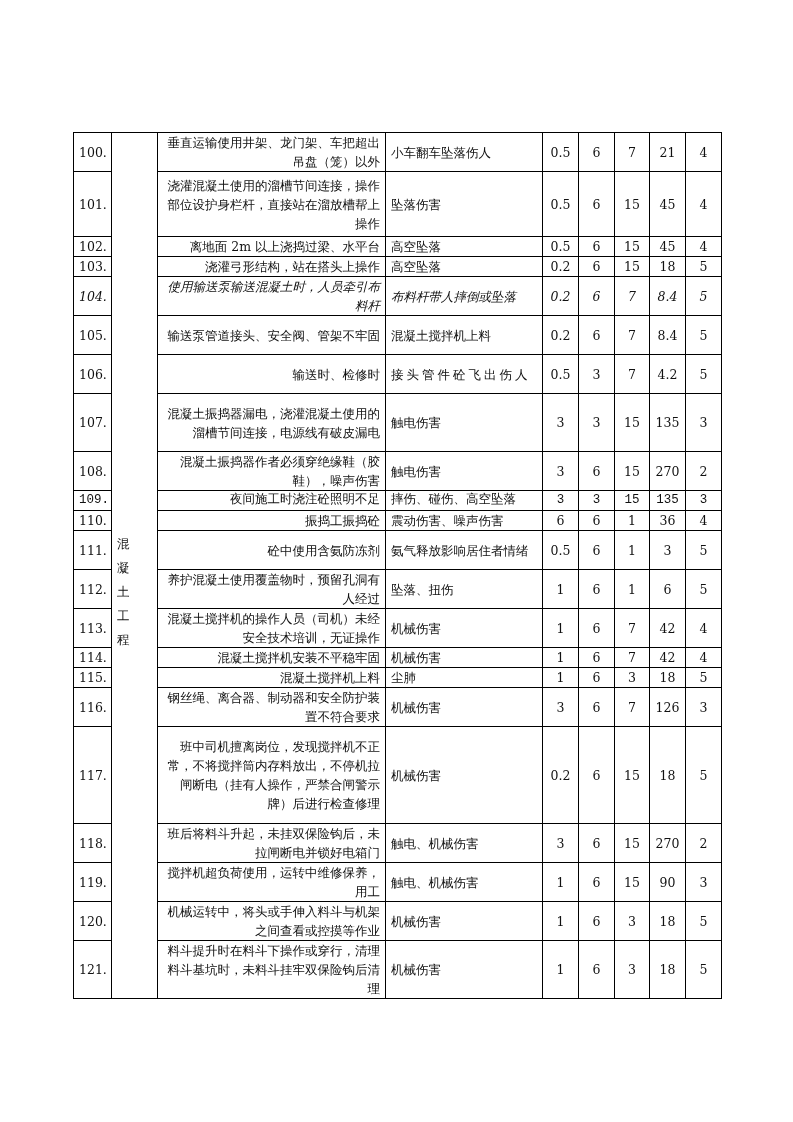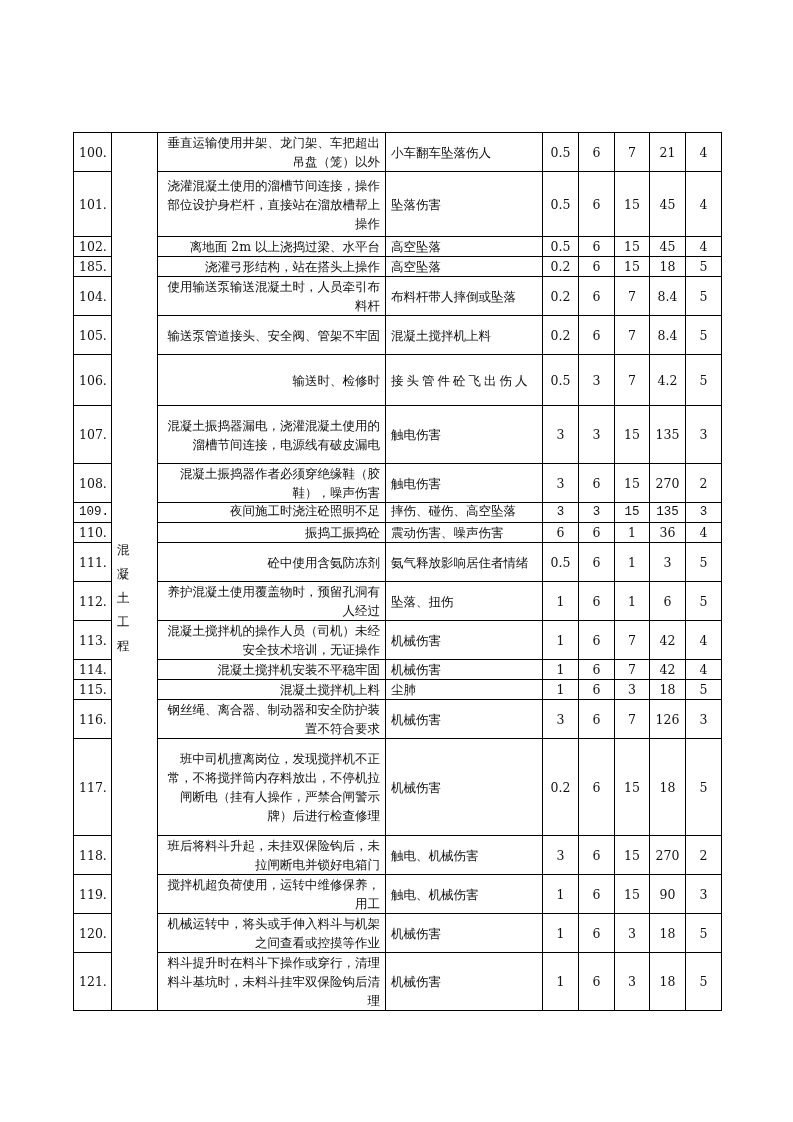--- a/index.html
+++ b/index.html
@@ -66,50 +66,50 @@
           <td class="no">102.</td>
           <td class="desc">离地面 2m 以上浇捣过梁、水平台</td>
           <td class="hazard">高空坠落</td>
           <td class="num">0.5</td>
           <td class="num">6</td>
           <td class="num">15</td>
           <td class="num">45</td>
           <td class="num">4</td>
         </tr>
         <tr style="height: 19px;">
-          <td class="no">185.</td>
+          <td class="no">103.</td>
           <td class="desc">浇灌弓形结构，站在搭头上操作</td>
           <td class="hazard">高空坠落</td>
           <td class="num">0.2</td>
           <td class="num">6</td>
           <td class="num">15</td>
           <td class="num">18</td>
           <td class="num">5</td>
         </tr>
-        <tr style="height: 39px;">
+        <tr style="height: 39px; font-style: italic;">
           <td class="no">104.</td>
           <td class="desc">使用输送泵输送混凝土时，人员牵引布料杆</td>
           <td class="hazard">布料杆带人摔倒或坠落</td>
           <td class="num">0.2</td>
           <td class="num">6</td>
           <td class="num">7</td>
           <td class="num">8.4</td>
           <td class="num">5</td>
         </tr>
         <tr style="height: 39px;">
           <td class="no">105.</td>
           <td class="desc">输送泵管道接头、安全阀、管架不牢固</td>
           <td class="hazard">混凝土搅拌机上料</td>
           <td class="num">0.2</td>
           <td class="num">6</td>
           <td class="num">7</td>
           <td class="num">8.4</td>
           <td class="num">5</td>
         </tr>
-        <tr style="height: 51px;">
+        <tr style="height: 39px;">
           <td class="no">106.</td>
           <td class="desc">输送时、检修时</td>
           <td class="hazard justify">接头管件砼飞出伤人</td>
           <td class="num">0.5</td>
           <td class="num">3</td>
           <td class="num">7</td>
           <td class="num">4.2</td>
           <td class="num">5</td>
         </tr>
         <tr style="height: 58px;">

